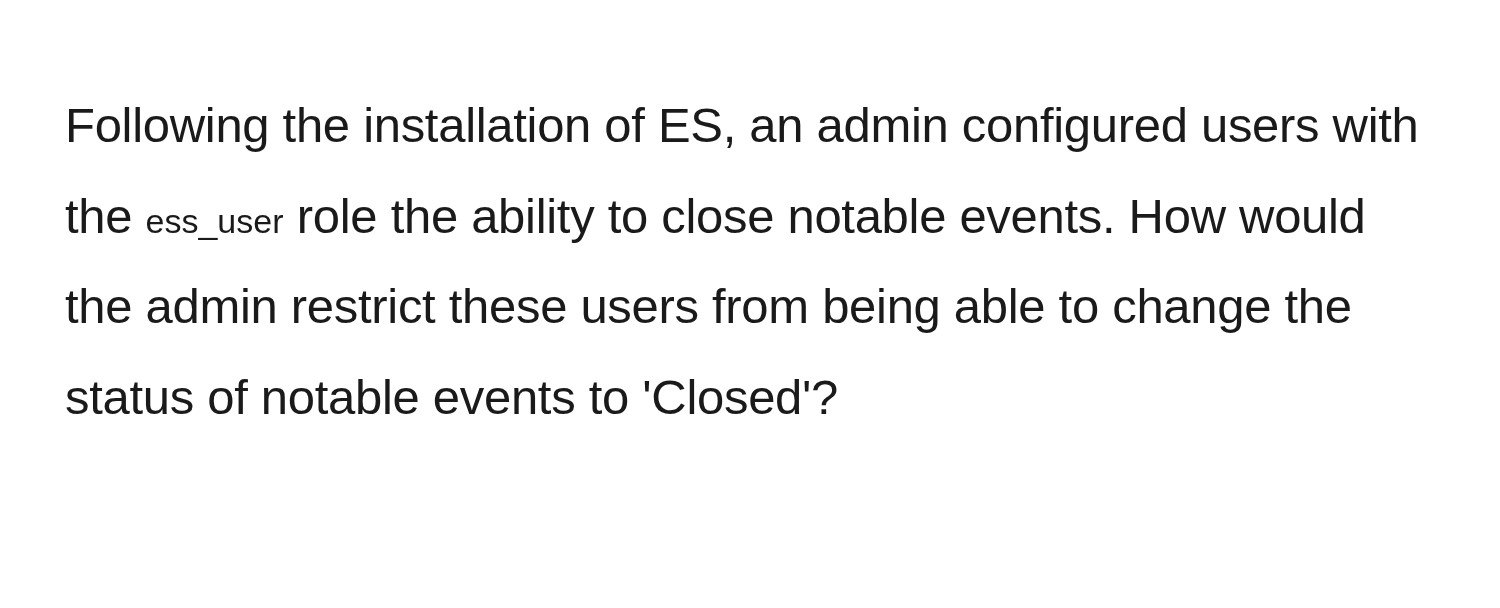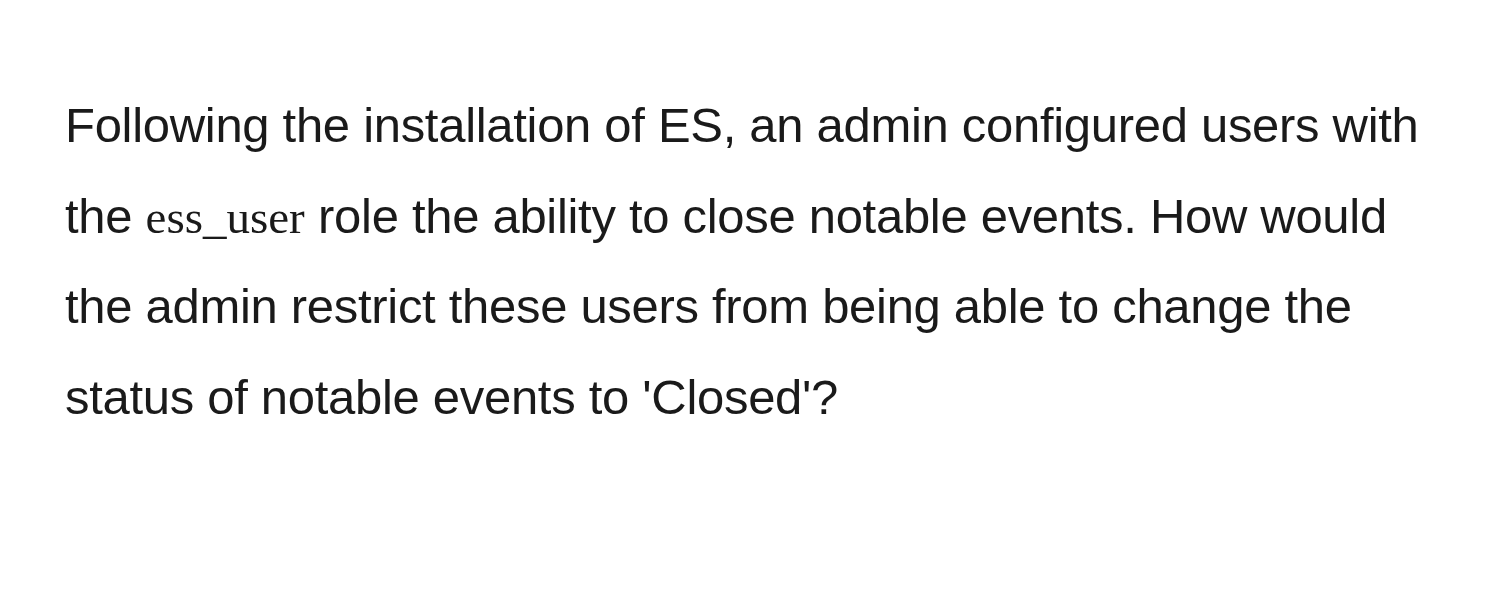--- a/index.html
+++ b/index.html
@@ -17,21 +17,21 @@
       align-items: flex-start;
     }
     .question-text {
       font-size: 49px;
       line-height: 1.85;
       color: #1a1a1a;
       font-weight: 400;
       letter-spacing: -0.3px;
     }
     .code-inline {
-      font-family: Liberation Serif, serif;
-      font-size: 47px;
+      font-family: Liberation Sans, sans-serif;
+      font-size: 34px;
       letter-spacing: 0;
     }
   </style>
 </head>
 <body>
 
 <p class="question-text"><span>Following the installation of ES, an admin configured users with the </span><span class="code-inline">ess_user</span><span> role the ability to close notable events. How would the admin restrict these users from being able to change the status of notable events to 'Closed'?</span></p>
 
 </body></html>

